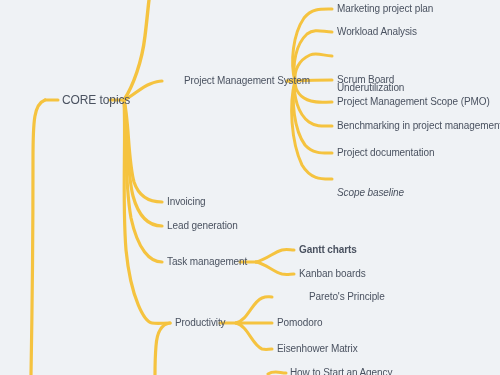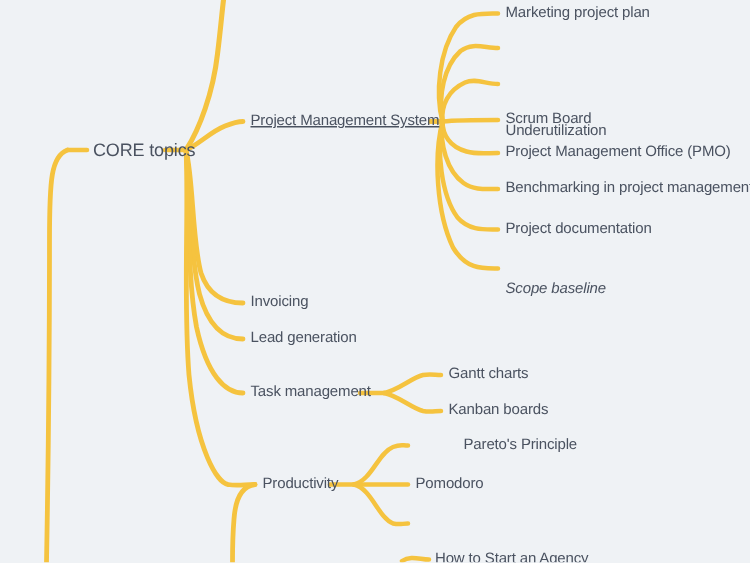--- a/index.html
+++ b/index.html
@@ -86,49 +86,51 @@
 
       <path d="M 170 323 C 162 324 157 332 156 346 C 155 358 155 368 155 375" stroke-width="3.2"></path>
 
       <path d="M 268 374 C 274 370 280 373 286 373" stroke-width="3"></path>
 
     </g>
   </svg>
 
   <div class="node-label root-node" style="left:62px; top:100px;">CORE topics</div>
 
-  <div class="node-label" style="left:167px; top:81px;text-decoration:underline;">Project Management System</div>
+  <div class="node-label" style="left:184px; top:81px;">Project Management System</div>
 
   <div class="node-label" style="left:337px; top:9px;">Marketing project plan</div>
 
+  <div class="node-label" style="left:337px; top:32px;">Workload Analysis</div>
 
   <div class="node-label" style="left:337px; top:56px;margin-top:32px;">Underutilization</div>
 
   <div class="node-label" style="left:337px; top:80px;">Scrum Board</div>
 
-  <div class="node-label" style="left:337px; top:102px;">Project Management Office (PMO)</div>
+  <div class="node-label" style="left:337px; top:102px;">Project Management Scope (PMO)</div>
 
   <div class="node-label" style="left:337px; top:126px;">Benchmarking in project management</div>
 
   <div class="node-label" style="left:337px; top:153px;">Project documentation</div>
 
   <div class="node-label" style="left:337px; top:193px;font-style:italic;">Scope baseline</div>
 
   <div class="node-label" style="left:167px; top:202px;">Invoicing</div>
 
   <div class="node-label" style="left:167px; top:226px;">Lead generation</div>
 
   <div class="node-label" style="left:167px; top:262px;">Task management</div>
 
-  <div class="node-label" style="left:299px; top:250px;">Gantt charts</div>
+  <div class="node-label" style="left:299px; top:250px;font-weight:bold;">Gantt charts</div>
 
   <div class="node-label" style="left:299px; top:274px;">Kanban boards</div>
 
   <div class="node-label" style="left:175px; top:323px;">Productivity</div>
 
   <div class="node-label" style="left:277px; top:297px;padding-left:32px;">Pareto's Principle</div>
 
   <div class="node-label" style="left:277px; top:323px;">Pomodoro</div>
 
+  <div class="node-label" style="left:277px; top:349px;">Eisenhower Matrix</div>
 
   <div class="node-label" style="left:290px; top:373px;">How to Start an Agency</div>
 
 </div>
 
 </body></html>

